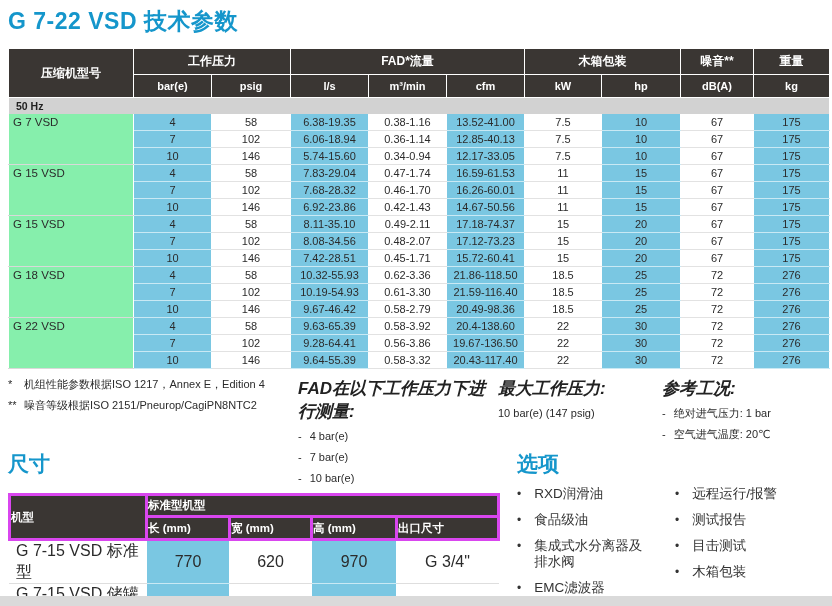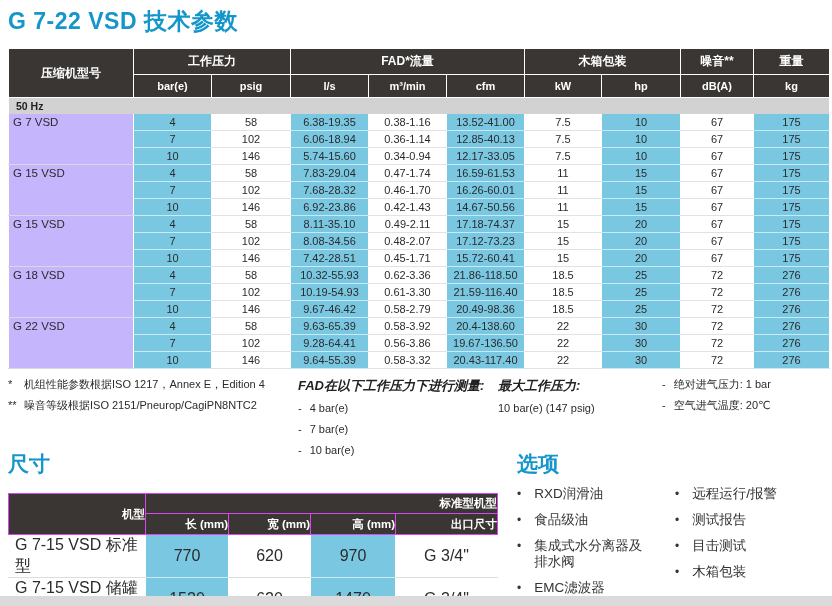--- a/index.html
+++ b/index.html
@@ -29,47 +29,47 @@
   .spec thead tr.h1 th{height:25px;font-size:12px;}
   .spec thead tr.h2 th{height:22px;}
   .spec td{
     font-size:11px;text-align:center;height:16px;padding:0;
     border-bottom:1px solid #e2e2e2;border-left:1px solid #fff;border-right:1px solid #fff;
     color:var(--text_dark);
   }
   .spec td.blue{background:var(--cell_blue);border-bottom:1px solid #c9e9f4;}
   .spec td.model{
     text-align:left;padding-left:4px;vertical-align:top;padding-top:2px;
-    font-size:11.5px;border-bottom:1px solid #d9d9d9;background:#c4b5fd;
+    font-size:11.5px;border-bottom:1px solid #d9d9d9;background:#86efac;
   }
   .spec td.band{
     background:var(--band_gray);text-align:left;font-weight:bold;font-size:10.5px;
     color:#222;padding:2px 0 2px 7px;height:12px;border-bottom:none;
   }
   
   .notes{position:absolute;left:8px;top:377px;width:818px;display:flex;font-size:11px;}
   .notes .c1{width:290px;}
   .notes .c2{width:200px;}
   .notes .c3{width:164px;}
   .notes .c4{flex:1;}
-  .note-title{font-weight:bold;font-style:italic;font-size:13px;margin:0 0 6px 0;color:#222;}
+  .note-title{font-weight:bold;font-style:italic;font-size:17px;margin:0 0 6px 0;color:#222;}
   .note-line{display:flex;margin-bottom:6px;line-height:15px;}
   .note-line .mk{width:16px;flex:none;}
   .dash-item{display:flex;gap:8px;margin-bottom:7px;line-height:14px;}
   .dash-item .dash{flex:none;}
   .plain-value{line-height:15px;}
   
   .sec-title{position:absolute;margin:0;font-size:21px;font-weight:bold;color:var(--accent);}
   .sec-title.dim{left:8px;top:450px;}
   .sec-title.opt{left:517px;top:450px;}
   
   .dim-wrap{position:absolute;left:8px;top:493px;width:489px;}
   .dim thead th{
     background:var(--header_bg);color:#fff;font-size:11.5px;font-weight:bold;
-    border:1px solid #d946ef;padding:0;text-align:right;vertical-align:middle;
+    border:3px solid #d946ef;padding:0;text-align:left;vertical-align:middle;
   }
   .dim thead tr.h1 th{height:19px;}
   .dim thead tr.h2 th{height:20px;}
   .dim td{
     font-size:16px;text-align:center;height:20px;padding:0;
     border-bottom:1px solid #dedede;border-left:1px solid #fff;border-right:1px solid #fff;
   }
   .dim td.blue{background:var(--cell_blue);border-bottom:1px solid #c9e9f4;}
   .dim td.model{text-align:left;padding-left:6px;}
   
@@ -328,20 +328,21 @@
             <span class="dash">-</span>
             <span>10 bar(e)</span>
           </div>
         </div>
     </div>
     <div class="c3">
       <p class="note-title">最大工作压力:</p>
       <div class="plain-value">10 bar(e) (147 psig)</div>
     </div>
     <div class="c4">
+      <p class="note-title">参考工况:</p>
       <div>
           <div class="dash-item">
             <span class="dash">-</span>
             <span>绝对进气压力: 1 bar</span>
           </div>
           <div class="dash-item">
             <span class="dash">-</span>
             <span>空气进气温度: 20℃</span>
           </div>
         </div>

